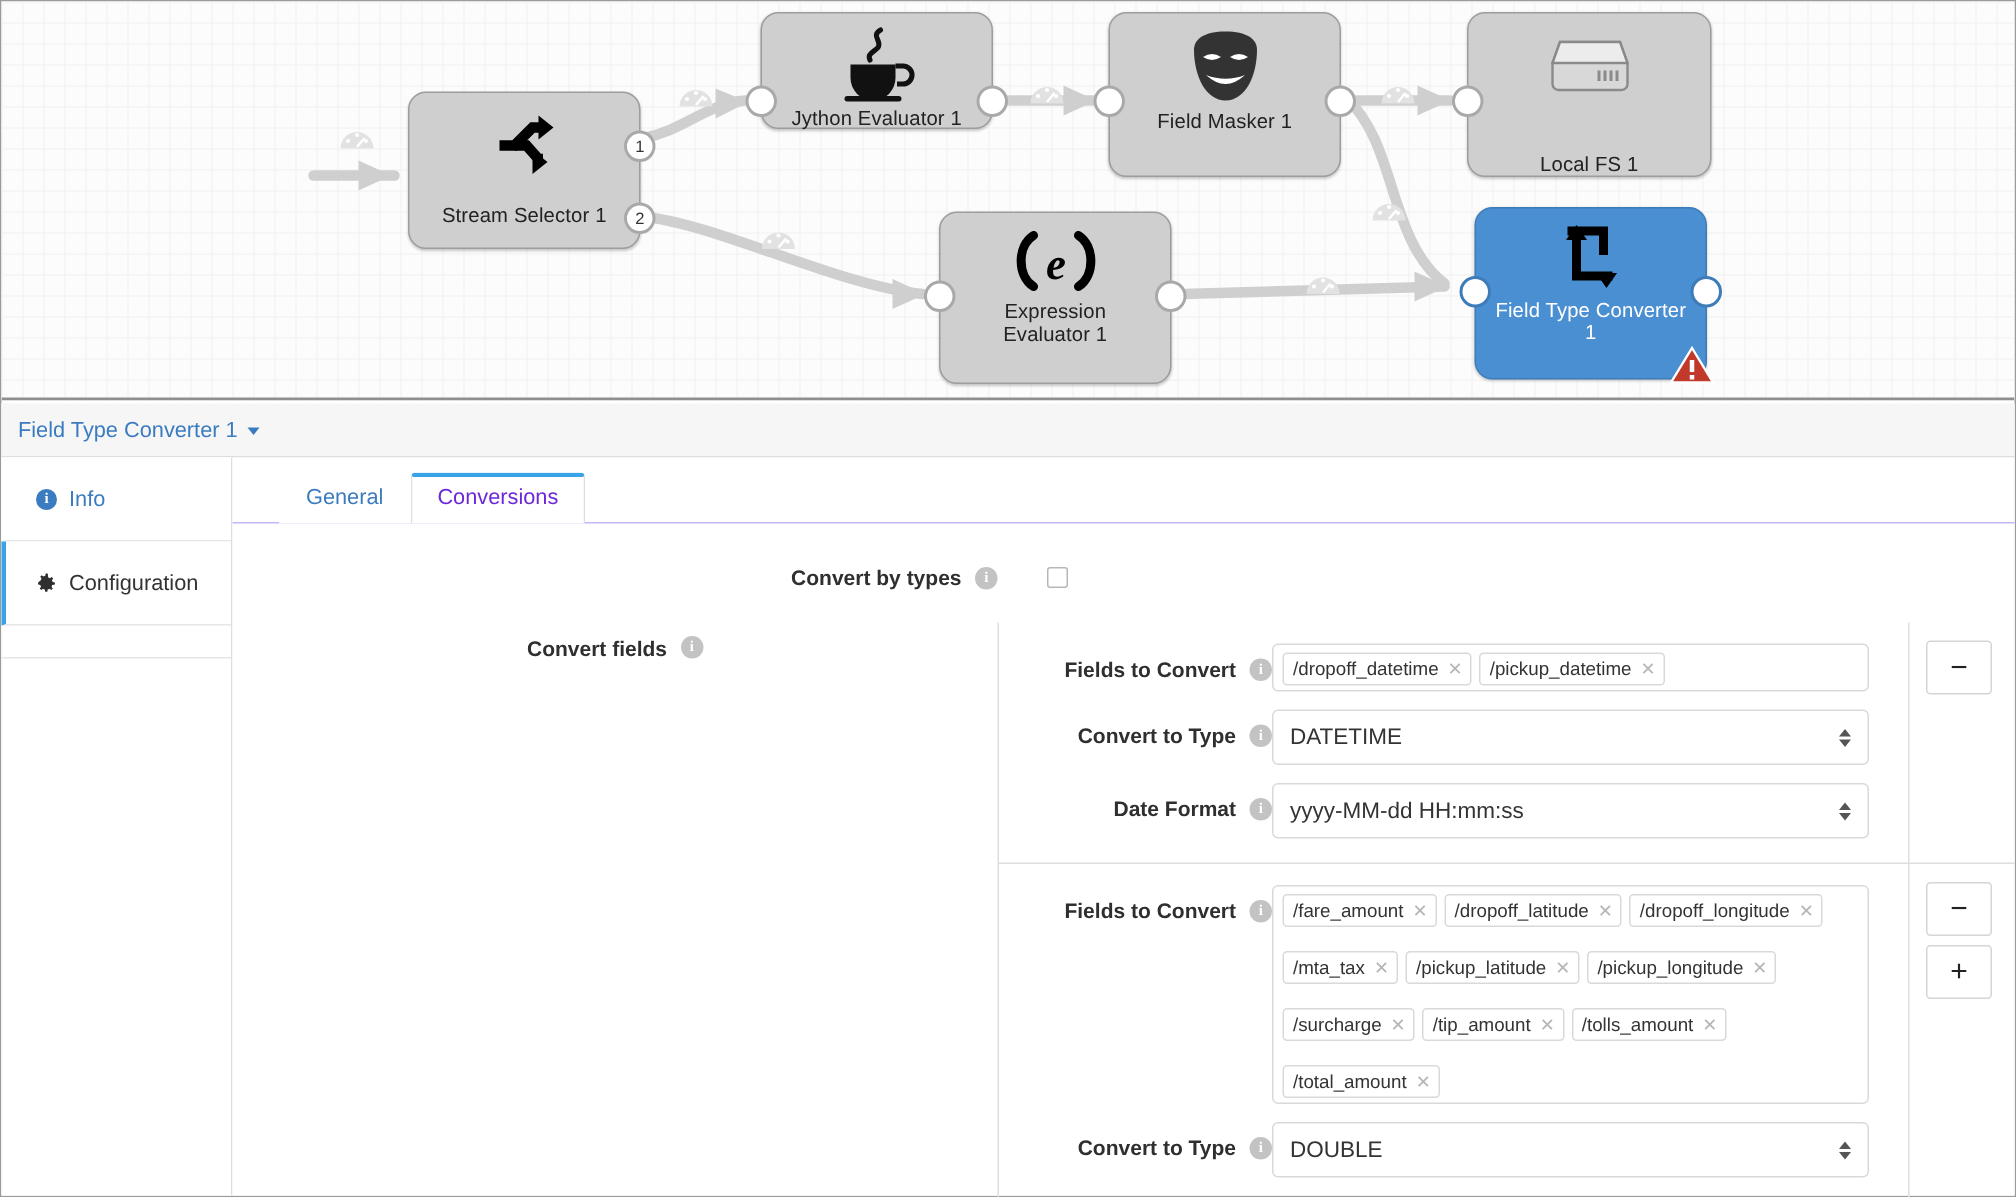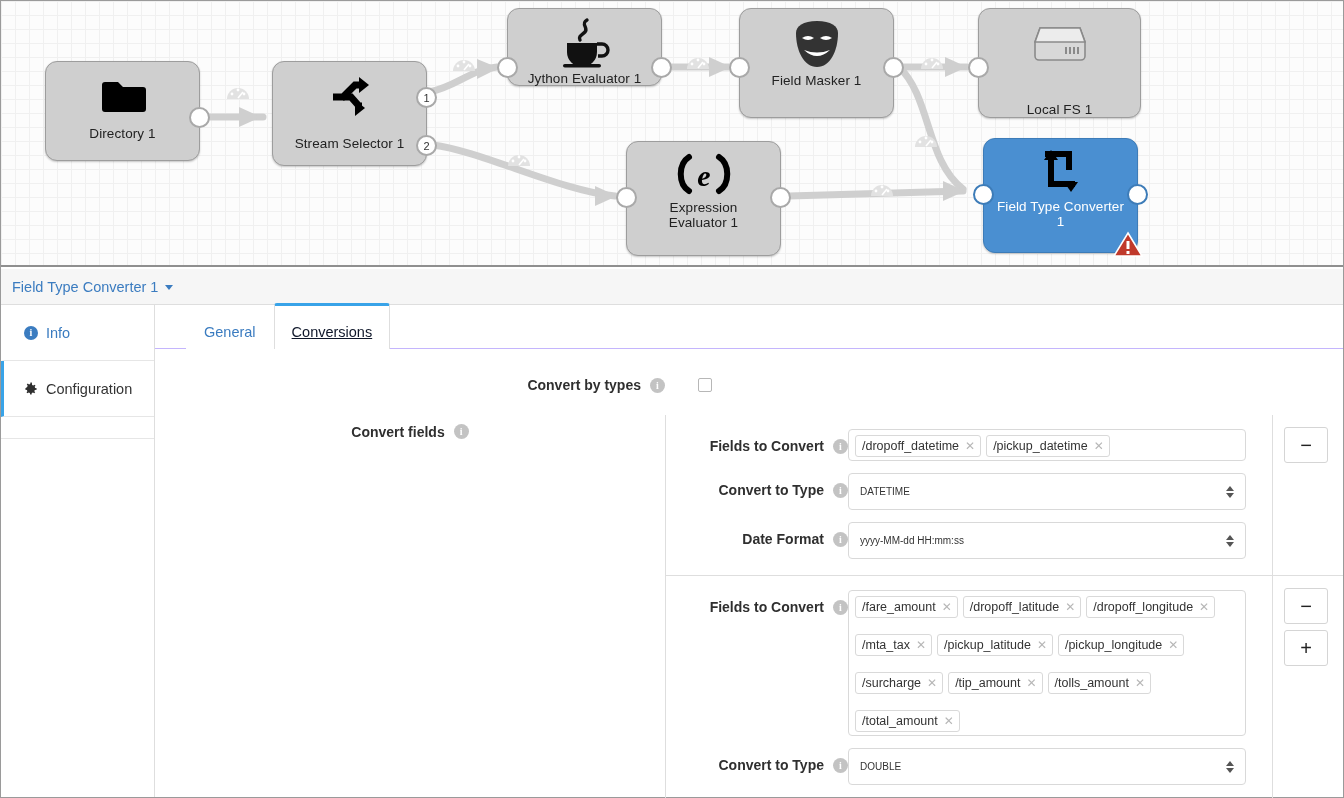--- a/index.html
+++ b/index.html
@@ -91,22 +91,22 @@
   }
 
   
   #main { flex:1; position:relative; background:#fff; }
   #tabs { display:flex; align-items:flex-end; height:44px; padding-left:31px; border-bottom:1px solid #c4b5fd; }
   .tab {
     font-size:14.5px; padding:8px 17px 9px; color:#3b7cc0; background:#fff;
     border:1px solid transparent; border-bottom:none; position:relative; top:1px;
   }
   .tab.active {
-    color:#0f172a; border-color:#dedede; border-top:3px solid #38a3e8;
-    border-radius:3px 3px 0 0; background:#fff; padding-top:18px;text-decoration:underline;
+    color:#6d28d9; border-color:#dedede; border-top:3px solid #38a3e8;
+    border-radius:3px 3px 0 0; background:#fff; padding-top:6px;
   }
 
   .form-row { display:flex; align-items:flex-start; }
   .form-label {
     font-size:14px; font-weight:bold; color:#2f2f2f; text-align:right;
     display:flex; align-items:center; justify-content:flex-end; gap:9px;
   }
   .i-glyph {
     width:15px;height:15px;border-radius:50%;background:#c3c3c3;color:#fff;
     font-size:10px;font-weight:bold;display:inline-flex;align-items:center;justify-content:center;
@@ -148,21 +148,21 @@
   .tag {
     border:1px solid #d9d9d9; border-radius:3px; background:#fff;
     font-size:12.5px; color:#333; padding:2px 5px 2px 6px;
     display:inline-flex; align-items:center; gap:6px; line-height:16px;
   }
   .tag .x { color:#b6b6b6; font-size:12px; }
 
   .select {
     border:1px solid #d9d9d9; border-radius:4px; background:#fff; height:37px;
     display:flex; align-items:center; justify-content:space-between;
-    padding:0 11px 0 11px; font-size:10px; color:#333;
+    padding:0 11px 0 11px; font-size:15px; color:#333;
   }
   .spin { display:flex; flex-direction:column; gap:2px; }
   .spin i { display:block; width:0;height:0;border-left:4px solid transparent;border-right:4px solid transparent; }
   .spin i.up { border-bottom:5px solid #555; }
   .spin i.dn { border-top:5px solid #555; }
 </style>
 </head>
 <body>
 
 <div id="app">
@@ -232,29 +232,20 @@
       <path d="M15 19 L20 13" stroke="#fff" stroke-width="1.6"></path>
     </svg>
     <svg class="gauge" style="left:866px;top:175px;" width="30" height="24" viewBox="0 0 30 24">
       <path d="M4 20 A11 11 0 0 1 26 20 Z" fill="#e2e2e2"></path>
       <circle cx="9" cy="15" r="1.4" fill="#fff"></circle>
         <circle cx="15" cy="11" r="1.4" fill="#fff"></circle>
         <circle cx="21" cy="15" r="1.4" fill="#fff"></circle>
       <path d="M15 19 L20 13" stroke="#fff" stroke-width="1.6"></path>
     </svg>
 
-    <div class="node" style="left:44px;top:60px;width:155px;height:100px;">
-      <span class="n-icon">
-        <svg width="46" height="36" viewBox="0 0 46 36">
-            <path d="M2 6 a3 3 0 0 1 3-3 h13 l5 5 h20 a3 3 0 0 1 3 3 v19 a3 3 0 0 1 -3 3 H5 a3 3 0 0 1 -3-3 z" fill="#000"></path>
-          </svg>
-      </span>
-      <span class="n-label">Directory 1</span>
-      <div class="port" style="right:-11px;top:45px;"></div>
-    </div>
 
     <div class="node" style="left:271px;top:60px;width:155px;height:105px;">
       <span class="n-icon">
         <svg width="46" height="44" viewBox="0 0 46 44">
           <path d="M6 22 h10 l12 -12 h9" stroke="#000" stroke-width="7" fill="none"></path>
           <path d="M32 2 l10 8 -10 8 z" fill="#000"></path>
           <path d="M16 22 h8 l8 9 h3" stroke="#000" stroke-width="7" fill="none"></path>
           <path d="M28 25 l10 8 -10 8 z" fill="#000"></path>
         </svg>
       </span>

